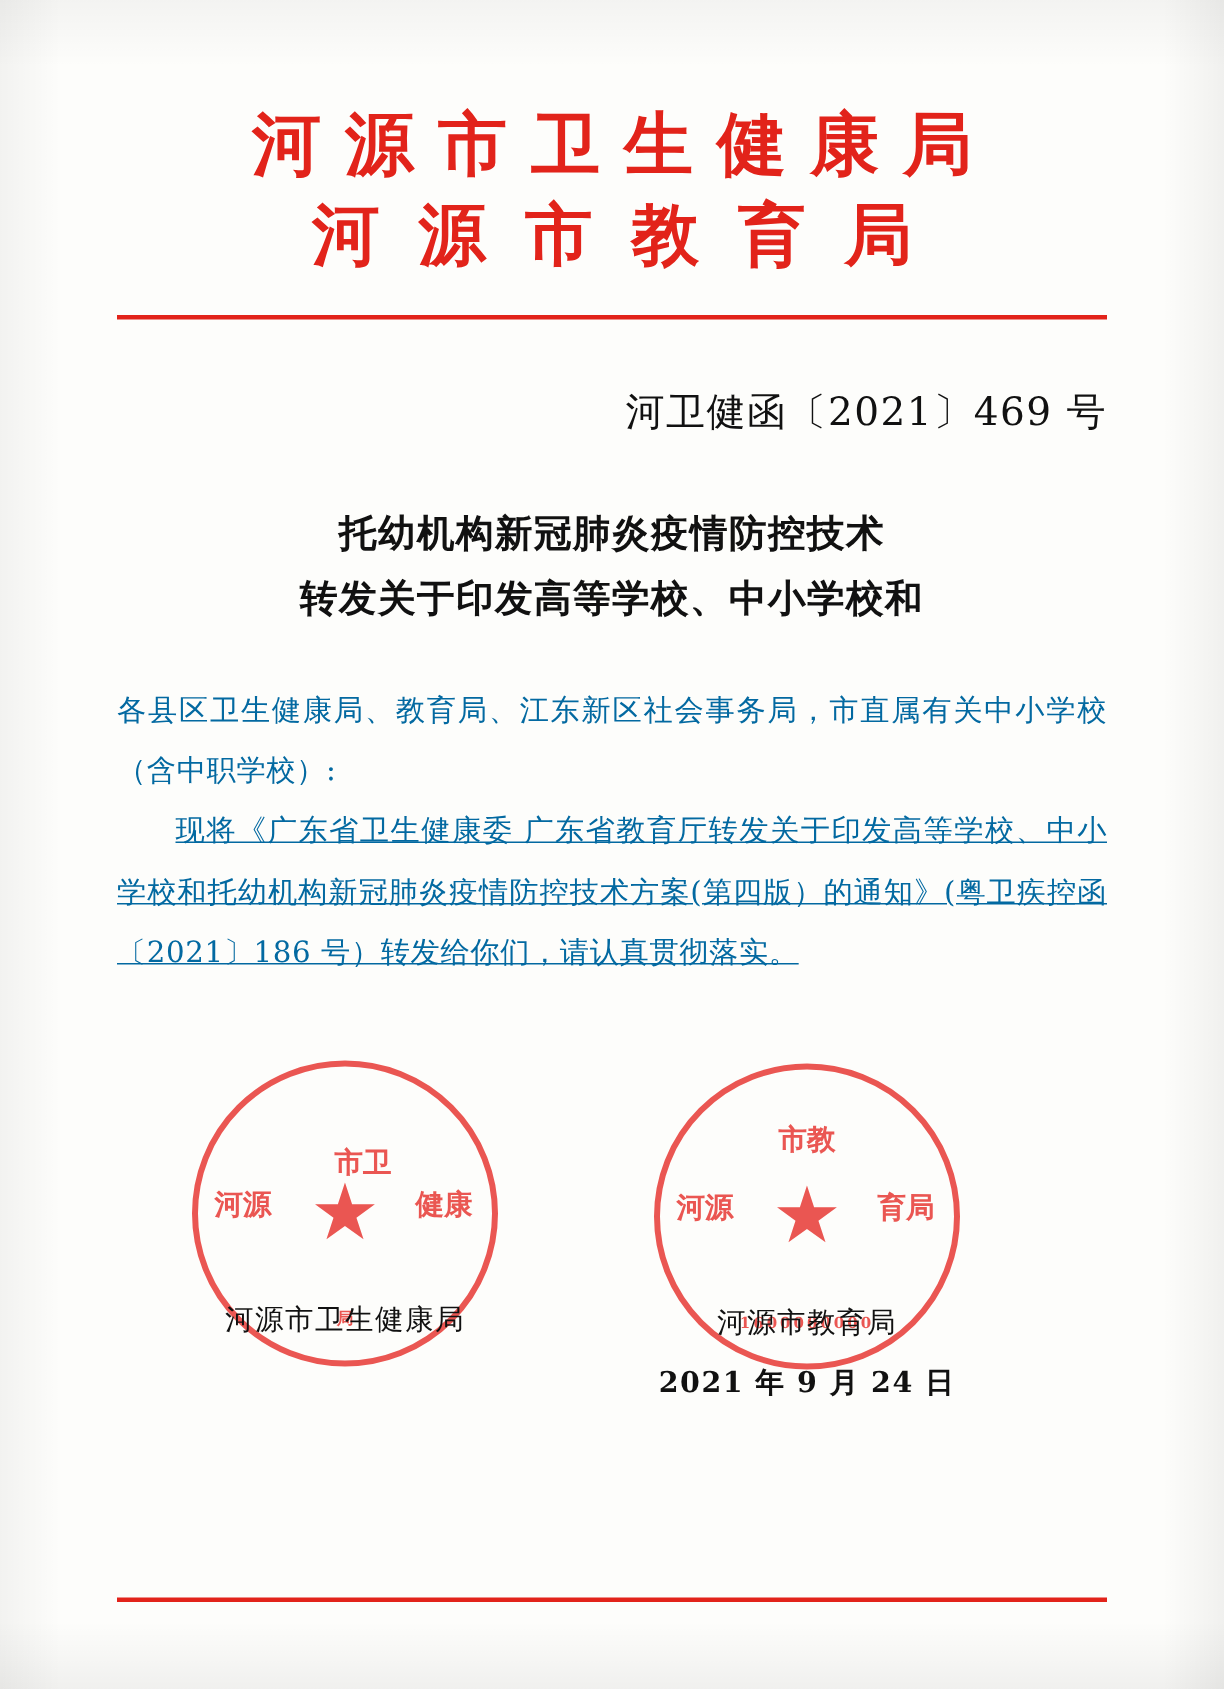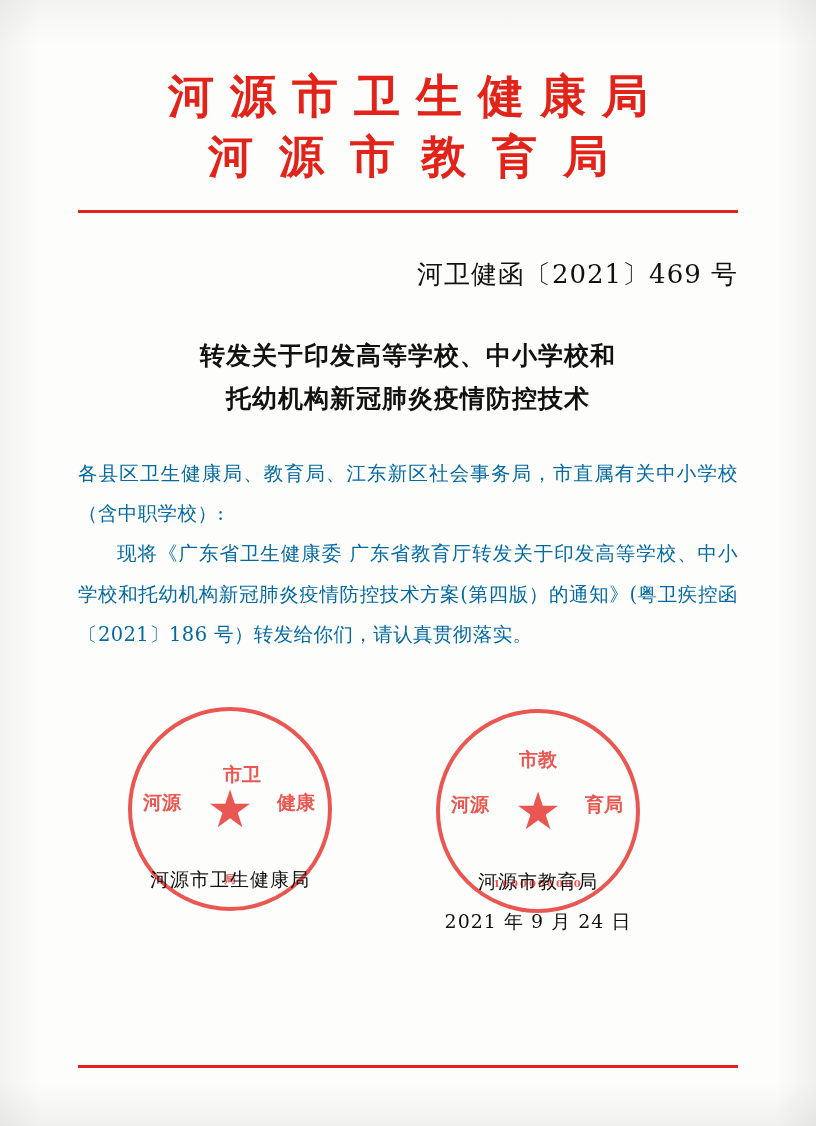--- a/index.html
+++ b/index.html
@@ -81,20 +81,21 @@
     line-height: 2.06;
     color: #0369a1;
     letter-spacing: 0.4px;
     text-align: justify;
   }
   .content p {
     margin: 0;
   }
   .content p.indent {
     text-indent: 2em;
+    text-decoration: underline;
   }
   
   .seals {
     position: relative;
     height: 240px;
     margin-top: 52px;
   }
   .seal-block {
     position: absolute;
     text-align: center;
@@ -141,20 +142,21 @@
     margin-top: -44px;
     font-size: 19px;
     color: #111;
     letter-spacing: 1px;
   }
   .seal-date {
     margin-top: 14px;
     font-size: 19px;
     color: #111;
     letter-spacing: 1px;
+    font-weight: bold;
   }
   .footer-rule {
     position: absolute;
     left: 78px;
     right: 78px;
     bottom: 58px;
     height: 3px;
     background: #e2231a;
   }
 </style>
@@ -168,22 +170,22 @@
     <div class="masthead">
       <div class="masthead-line">河源市卫生健康局</div>
       <div class="masthead-line second">河源市教育局</div>
     </div>
 
     <div class="red-rule"></div>
 
     <div class="doc-number">河卫健函〔2021〕469 号</div>
 
     <div class="title">
+      <span class="t-line">托幼机构新冠肺炎疫情防控技术</span>
       <span class="t-line">转发关于印发高等学校、中小学校和</span>
-      <span class="t-line">托幼机构新冠肺炎疫情防控技术</span>
     </div>
 
     <div class="content">
       <p>各县区卫生健康局、教育局、江东新区社会事务局，市直属有关中小学校（含中职学校）:</p>
       <p class="indent">现将《广东省卫生健康委 广东省教育厅转发关于印发高等学校、中小学校和托幼机构新冠肺炎疫情防控技术方案(第四版）的通知》(粤卫疾控函〔2021〕186 号）转发给你们，请认真贯彻落实。</p>
     </div>
 
     <div class="seals">
 
       <div class="seal-block left">

